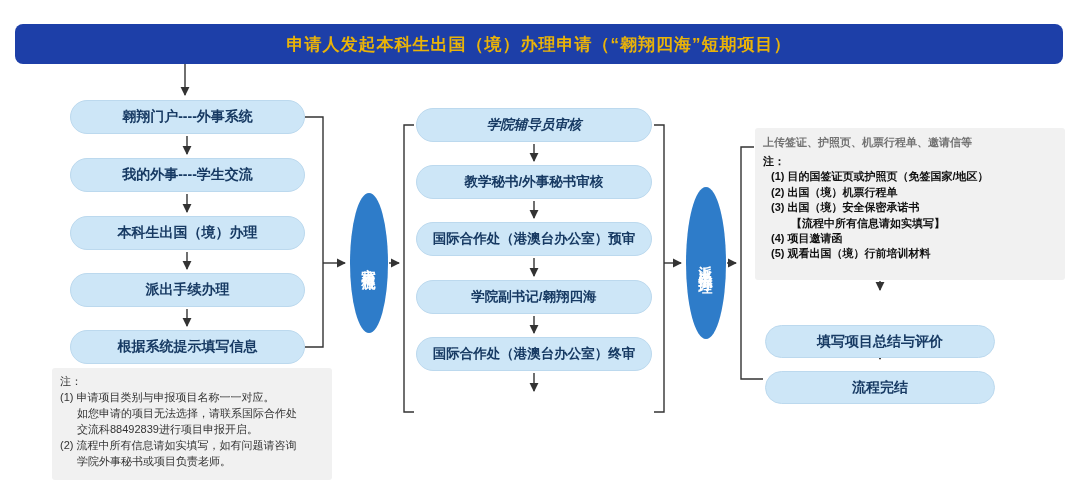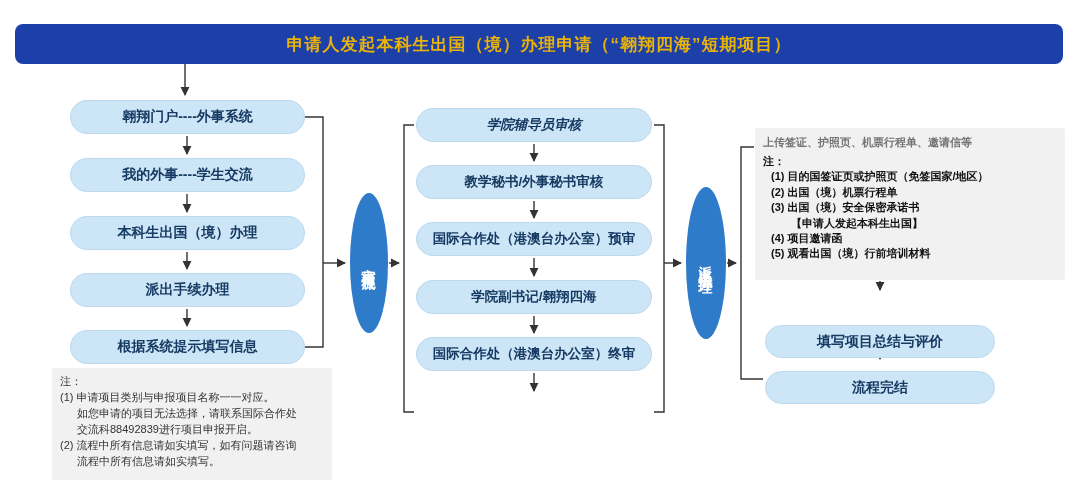--- a/index.html
+++ b/index.html
@@ -91,21 +91,21 @@
   <div class="pill" style="left:70px;top:216px;width:235px;">本科生出国（境）办理</div>
   <div class="pill" style="left:70px;top:273px;width:235px;">派出手续办理</div>
   <div class="pill" style="left:70px;top:330px;width:235px;">根据系统提示填写信息</div>
 
   <div class="notebox" style="left:52px;top:368px;width:280px;height:112px;">
     <div>注：</div>
     <div>(1) 申请项目类别与申报项目名称一一对应。</div>
     <div class="cont">如您申请的项目无法选择，请联系国际合作处</div>
     <div class="cont">交流科88492839进行项目申报开启。</div>
     <div>(2) 流程中所有信息请如实填写，如有问题请咨询</div>
-    <div class="cont">流程中所有信息请如实填写。</div>
+    <div class="cont">学院外事秘书或项目负责老师。</div>
   </div>
 
   <div class="oval" style="left:350px;top:193px;width:38px;height:140px;">
     <span>审核流程</span>
   </div>
 
   <div class="pill mid" style="left:416px;top:108px;width:236px;font-style:italic;">学院辅导员审核</div>
   <div class="pill mid" style="left:416px;top:165px;width:236px;">教学秘书/外事秘书审核</div>
   <div class="pill mid" style="left:416px;top:222px;width:236px;">国际合作处（港澳台办公室）预审</div>
   <div class="pill mid" style="left:416px;top:280px;width:236px;">学院副书记/翱翔四海</div>
@@ -114,21 +114,21 @@
   <div class="oval" style="left:686px;top:187px;width:40px;height:152px;">
     <span>派出手续办理</span>
   </div>
 
   <div class="rpanel">
     <div class="ptitle">上传签证、护照页、机票行程单、邀请信等</div>
     <div class="nline first">注：</div>
     <div class="nline">(1) 目的国签证页或护照页（免签国家/地区）</div>
     <div class="nline">(2) 出国（境）机票行程单</div>
     <div class="nline">(3) 出国（境）安全保密承诺书</div>
-    <div class="nline cont">【申请人发起本科生出国】</div>
+    <div class="nline cont">【流程中所有信息请如实填写】</div>
     <div class="nline">(4) 项目邀请函</div>
     <div class="nline">(5) 观看出国（境）行前培训材料</div>
   </div>
 
   <div class="pill" style="left:765px;top:293px;width:230px;height:33px;margin-top:32px;">填写项目总结与评价</div>
   <div class="pill" style="left:765px;top:371px;width:230px;height:33px;">流程完结</div>
 
 </div>
 
 </body></html>

